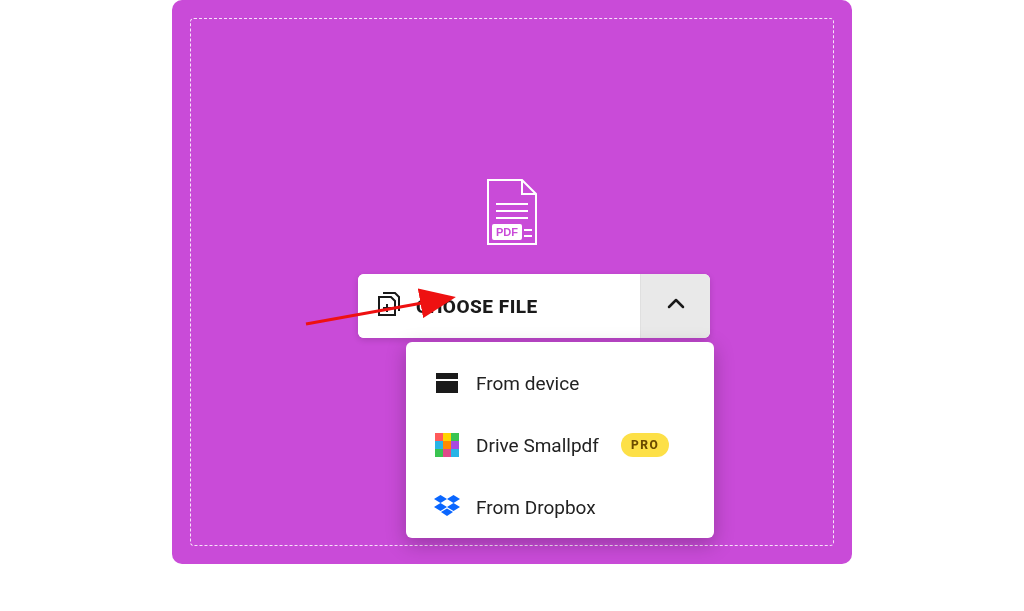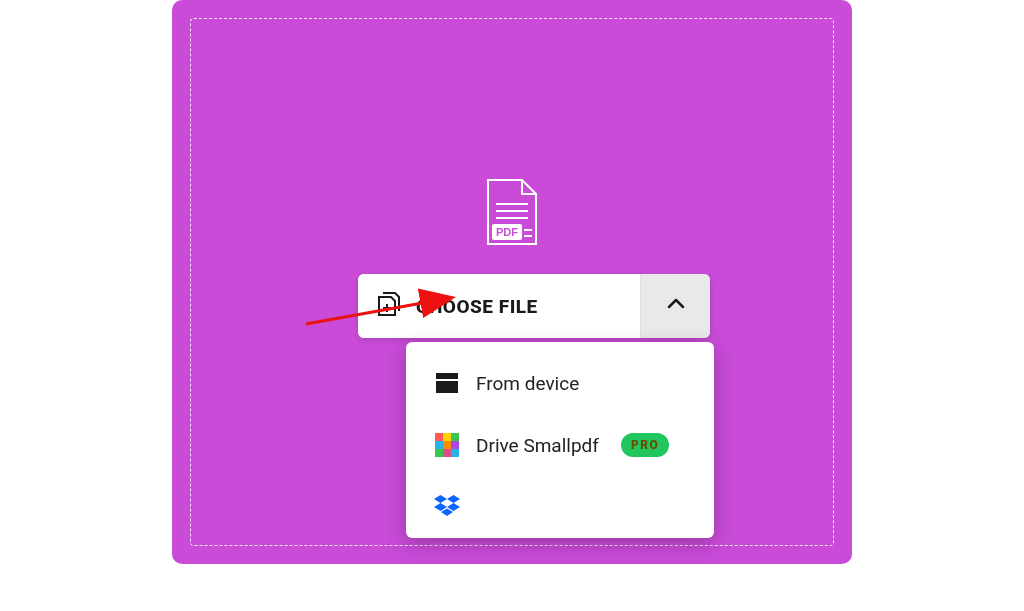--- a/index.html
+++ b/index.html
@@ -91,21 +91,21 @@
     align-items: center;
     gap: 16px;
     padding: 18px 28px;
     cursor: pointer;
     font-size: 19px;
     color: #222;
   }
   .dd-item .ico { width: 26px; height: 26px; display: flex; align-items: center; justify-content: center; }
 
   .pro-badge {
-    background: #22c55e;
+    background: #fde047;
     color: #6b4b00;
     font-weight: 800;
     font-size: 12px;
     letter-spacing: 1.5px;
     padding: 5px 10px;
     border-radius: 14px;
     margin-left: 6px;
   }
 
   .arrow-annotation {
@@ -204,18 +204,19 @@
     <div class="dd-item">
       <span class="ico">
         <svg width="26" height="24" viewBox="0 0 26 24">
           <polygon points="6.5,0 13,4 6.5,8 0,4" fill="#0a66ff"></polygon>
           <polygon points="19.5,0 26,4 19.5,8 13,4" fill="#0a66ff"></polygon>
           <polygon points="6.5,8 13,12 6.5,16 0,12" fill="#0a66ff"></polygon>
           <polygon points="19.5,8 26,12 19.5,16 13,12" fill="#0a66ff"></polygon>
           <polygon points="13,13.5 19,17 13,21 7,17" fill="#0a66ff"></polygon>
         </svg>
       </span>
+      <span>From Dropbox</span>
     </div>
 
 
   </div>
 
 </div>
 
 </body></html>

